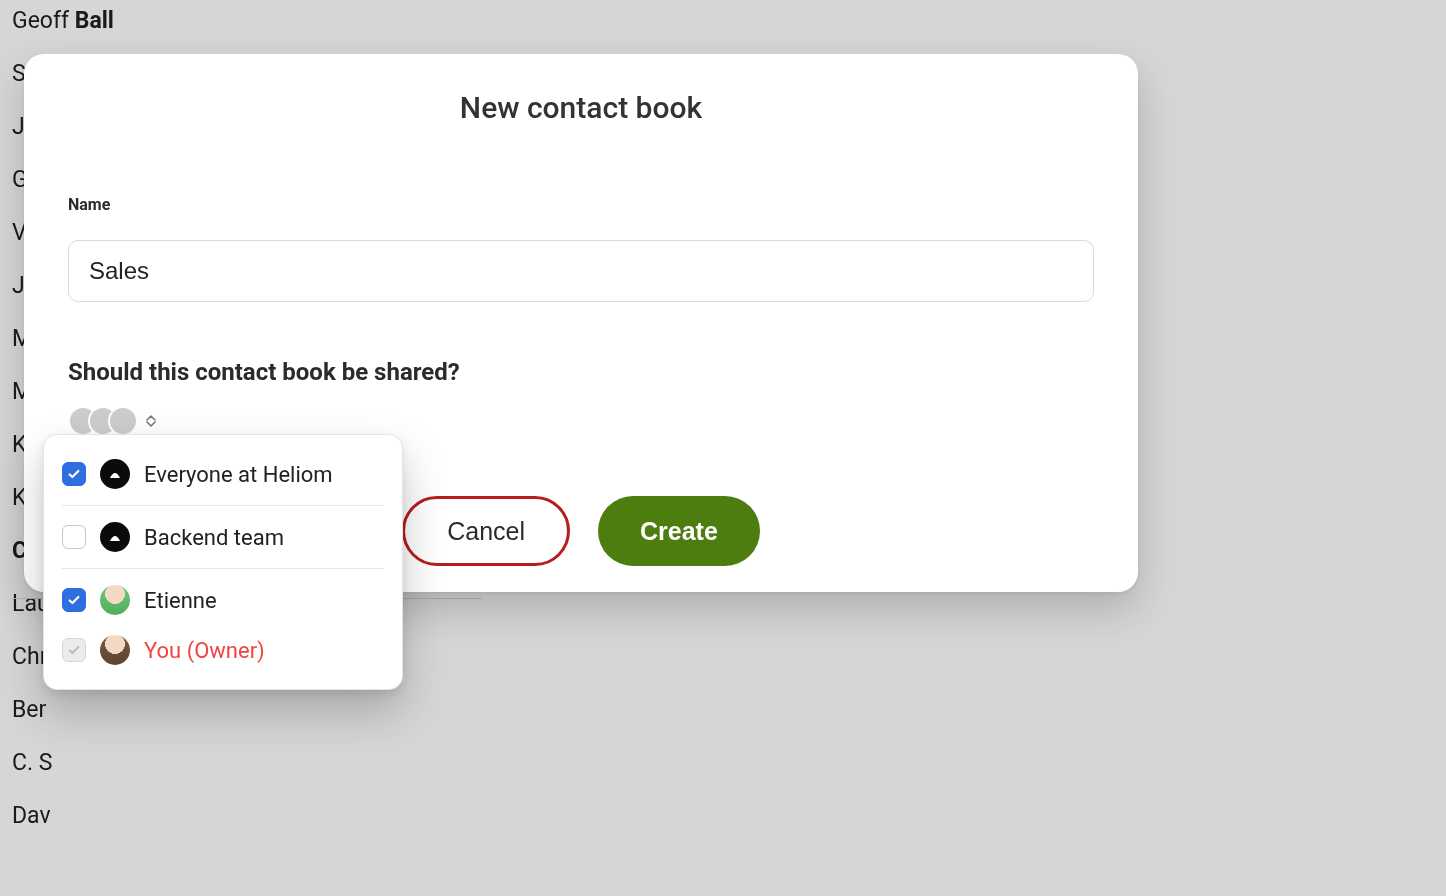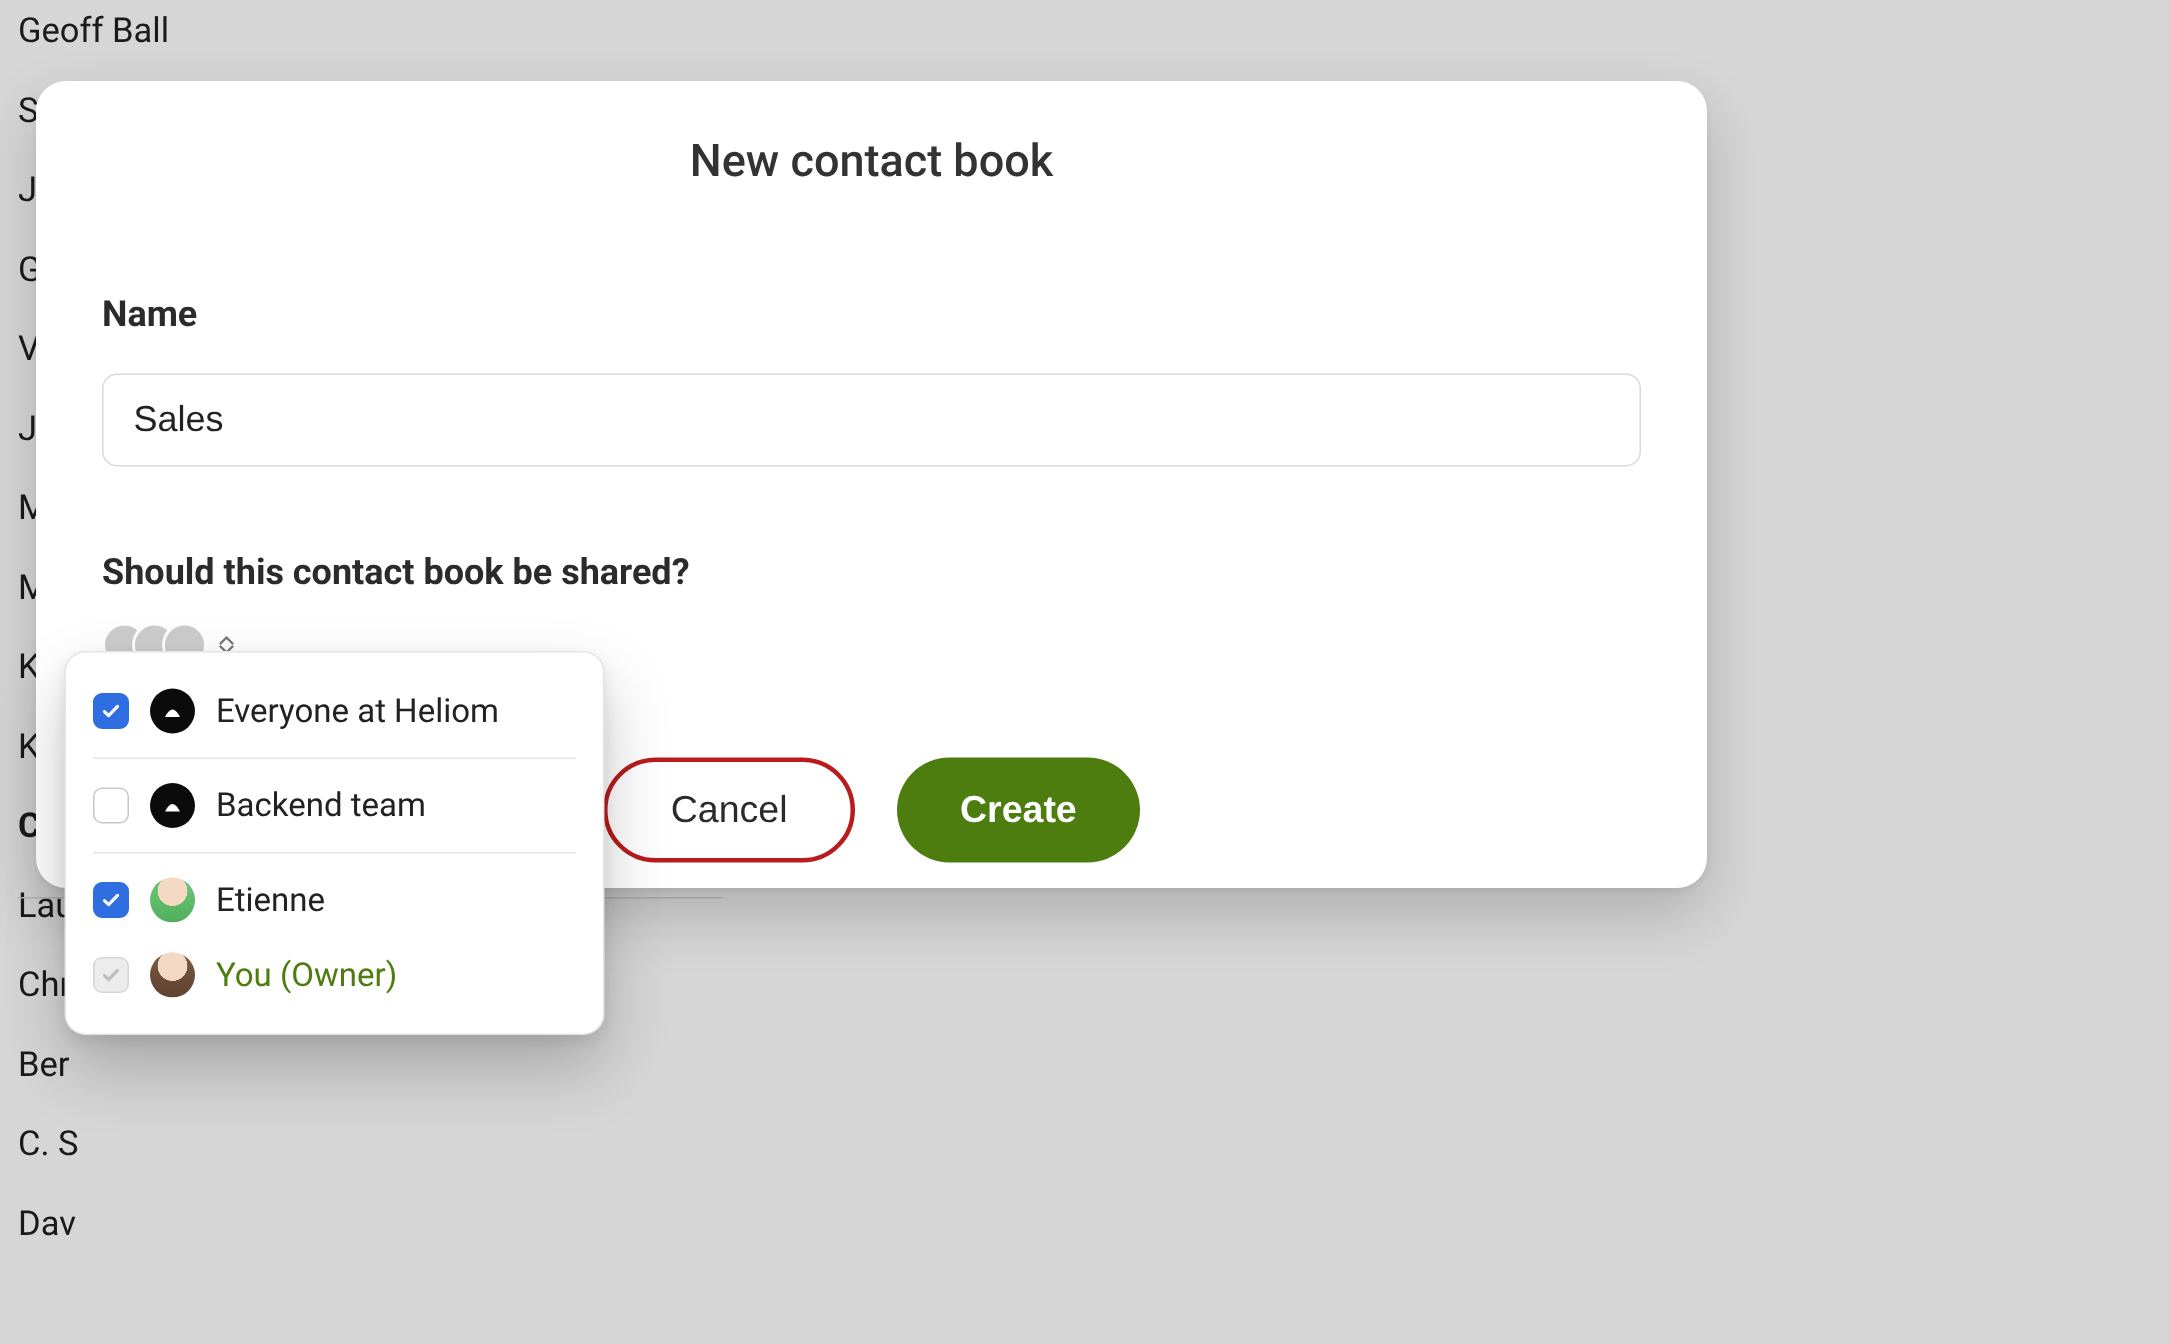--- a/index.html
+++ b/index.html
@@ -1,31 +1,31 @@
 <!DOCTYPE html>
 <html><head>
 <meta charset="utf-8">
 <style>
   * { box-sizing: border-box; margin: 0; padding: 0; }
   html, body { width: 1446px; height: 896px; overflow: hidden; font-family: -apple-system, BlinkMacSystemFont, "Segoe UI", Roboto, Helvetica, Arial, sans-serif; background:#d6d6d6; color:#222; }
   .bg { position:absolute; inset:0; background:#d6d6d6; }
   .contact-list { position:absolute; left:12px; top:-6px; width:470px; }
   .contact-row { font-size:23px; color:#1a1a1a; padding:13px 0; }
-  .contact-row .last { font-weight:400; }
+  .contact-row .last { font-weight:700; }
   .list-hr { position:absolute; left:12px; width:470px; height:1px; background:#b9b9b9; }
 
   .overlay { position:absolute; inset:0; }
   .modal {
     position:absolute; left:24px; top:54px; width:1114px; height:538px;
     background:#fff; border-radius:20px;
     box-shadow: 0 18px 40px rgba(0,0,0,0.18), 0 2px 4px rgba(0,0,0,0.06);
     padding: 38px 44px 38px 44px;
   }
   .modal-title { text-align:center; font-size:30px; font-weight:500; color:#333; margin-top:-2px; }
-  .field-label { font-size:24px; font-weight:700; color:#2b2b2b; margin-top:70px; }
+  .field-label { font-size:16px; font-weight:700; color:#2b2b2b; margin-top:70px; }
   .text-input {
     width:100%; margin-top:26px; height:62px; border:1px solid #d9d9d9; border-radius:10px;
     padding:0 20px; font-size:24px; color:#222; outline:none; background:#fff;
   }
   .share-label { font-size:24px; font-weight:700; color:#2b2b2b; margin-top:56px; }
 
   .share-summary { display:flex; align-items:center; gap:6px; margin-top:20px; cursor:pointer; width:fit-content; }
   .avatar-stack { display:flex; }
   .avatar-stack .av { width:30px; height:30px; border-radius:50%; border:2px solid #fff; margin-left:-10px; background:#ccc; }
   .avatar-stack .av:first-child { margin-left:0; }
@@ -37,21 +37,21 @@
   .btn-cancel { background:#fff; color:#2b2b2b; border:3px solid #b91c1c; }
   .btn-create { background:#4d7c0f; color:#fff; font-weight:700; }
 
   .dropdown {
     position:absolute; left:43px; top:434px; width:360px;
     background:#fff; border:1px solid #e4e4e4; border-radius:14px;
     box-shadow: 0 22px 45px rgba(0,0,0,0.22), 0 4px 10px rgba(0,0,0,0.08);
     padding:14px 10px;
   }
   .dd-item { display:flex; align-items:center; gap:14px; padding:10px 8px; font-size:22px; color:#222; cursor:pointer; border-radius:8px; }
-  .dd-item.disabled { color:#4d7c0f; cursor:default;text-align:center; }
+  .dd-item.disabled { color:#ef4444; cursor:default;text-align:center; }
   .dd-sep { height:1px; background:#e6e6e6; margin:6px 8px; }
   .chk { width:24px; height:24px; border-radius:6px; border:1.5px solid #c8c8c8; background:#fff; flex:0 0 auto; display:flex; align-items:center; justify-content:center; }
   .chk.checked { background:#2f6ee0; border-color:#2f6ee0; }
   .chk.disabled { background:#ececec; border-color:#d6d6d6; }
   .chk svg { width:14px; height:14px; }
   .team-icon { width:30px; height:30px; border-radius:50%; background:#0b0b0b; display:flex; align-items:center; justify-content:center; flex:0 0 auto; }
   .team-icon svg { width:16px; height:16px; }
   .person-av { width:30px; height:30px; border-radius:50%; flex:0 0 auto; }
 
   .av-green  { background: radial-gradient(circle at 50% 30%, #f3d9c4 0 38%, transparent 39%), linear-gradient(#6ec97a,#4fae5b); }

